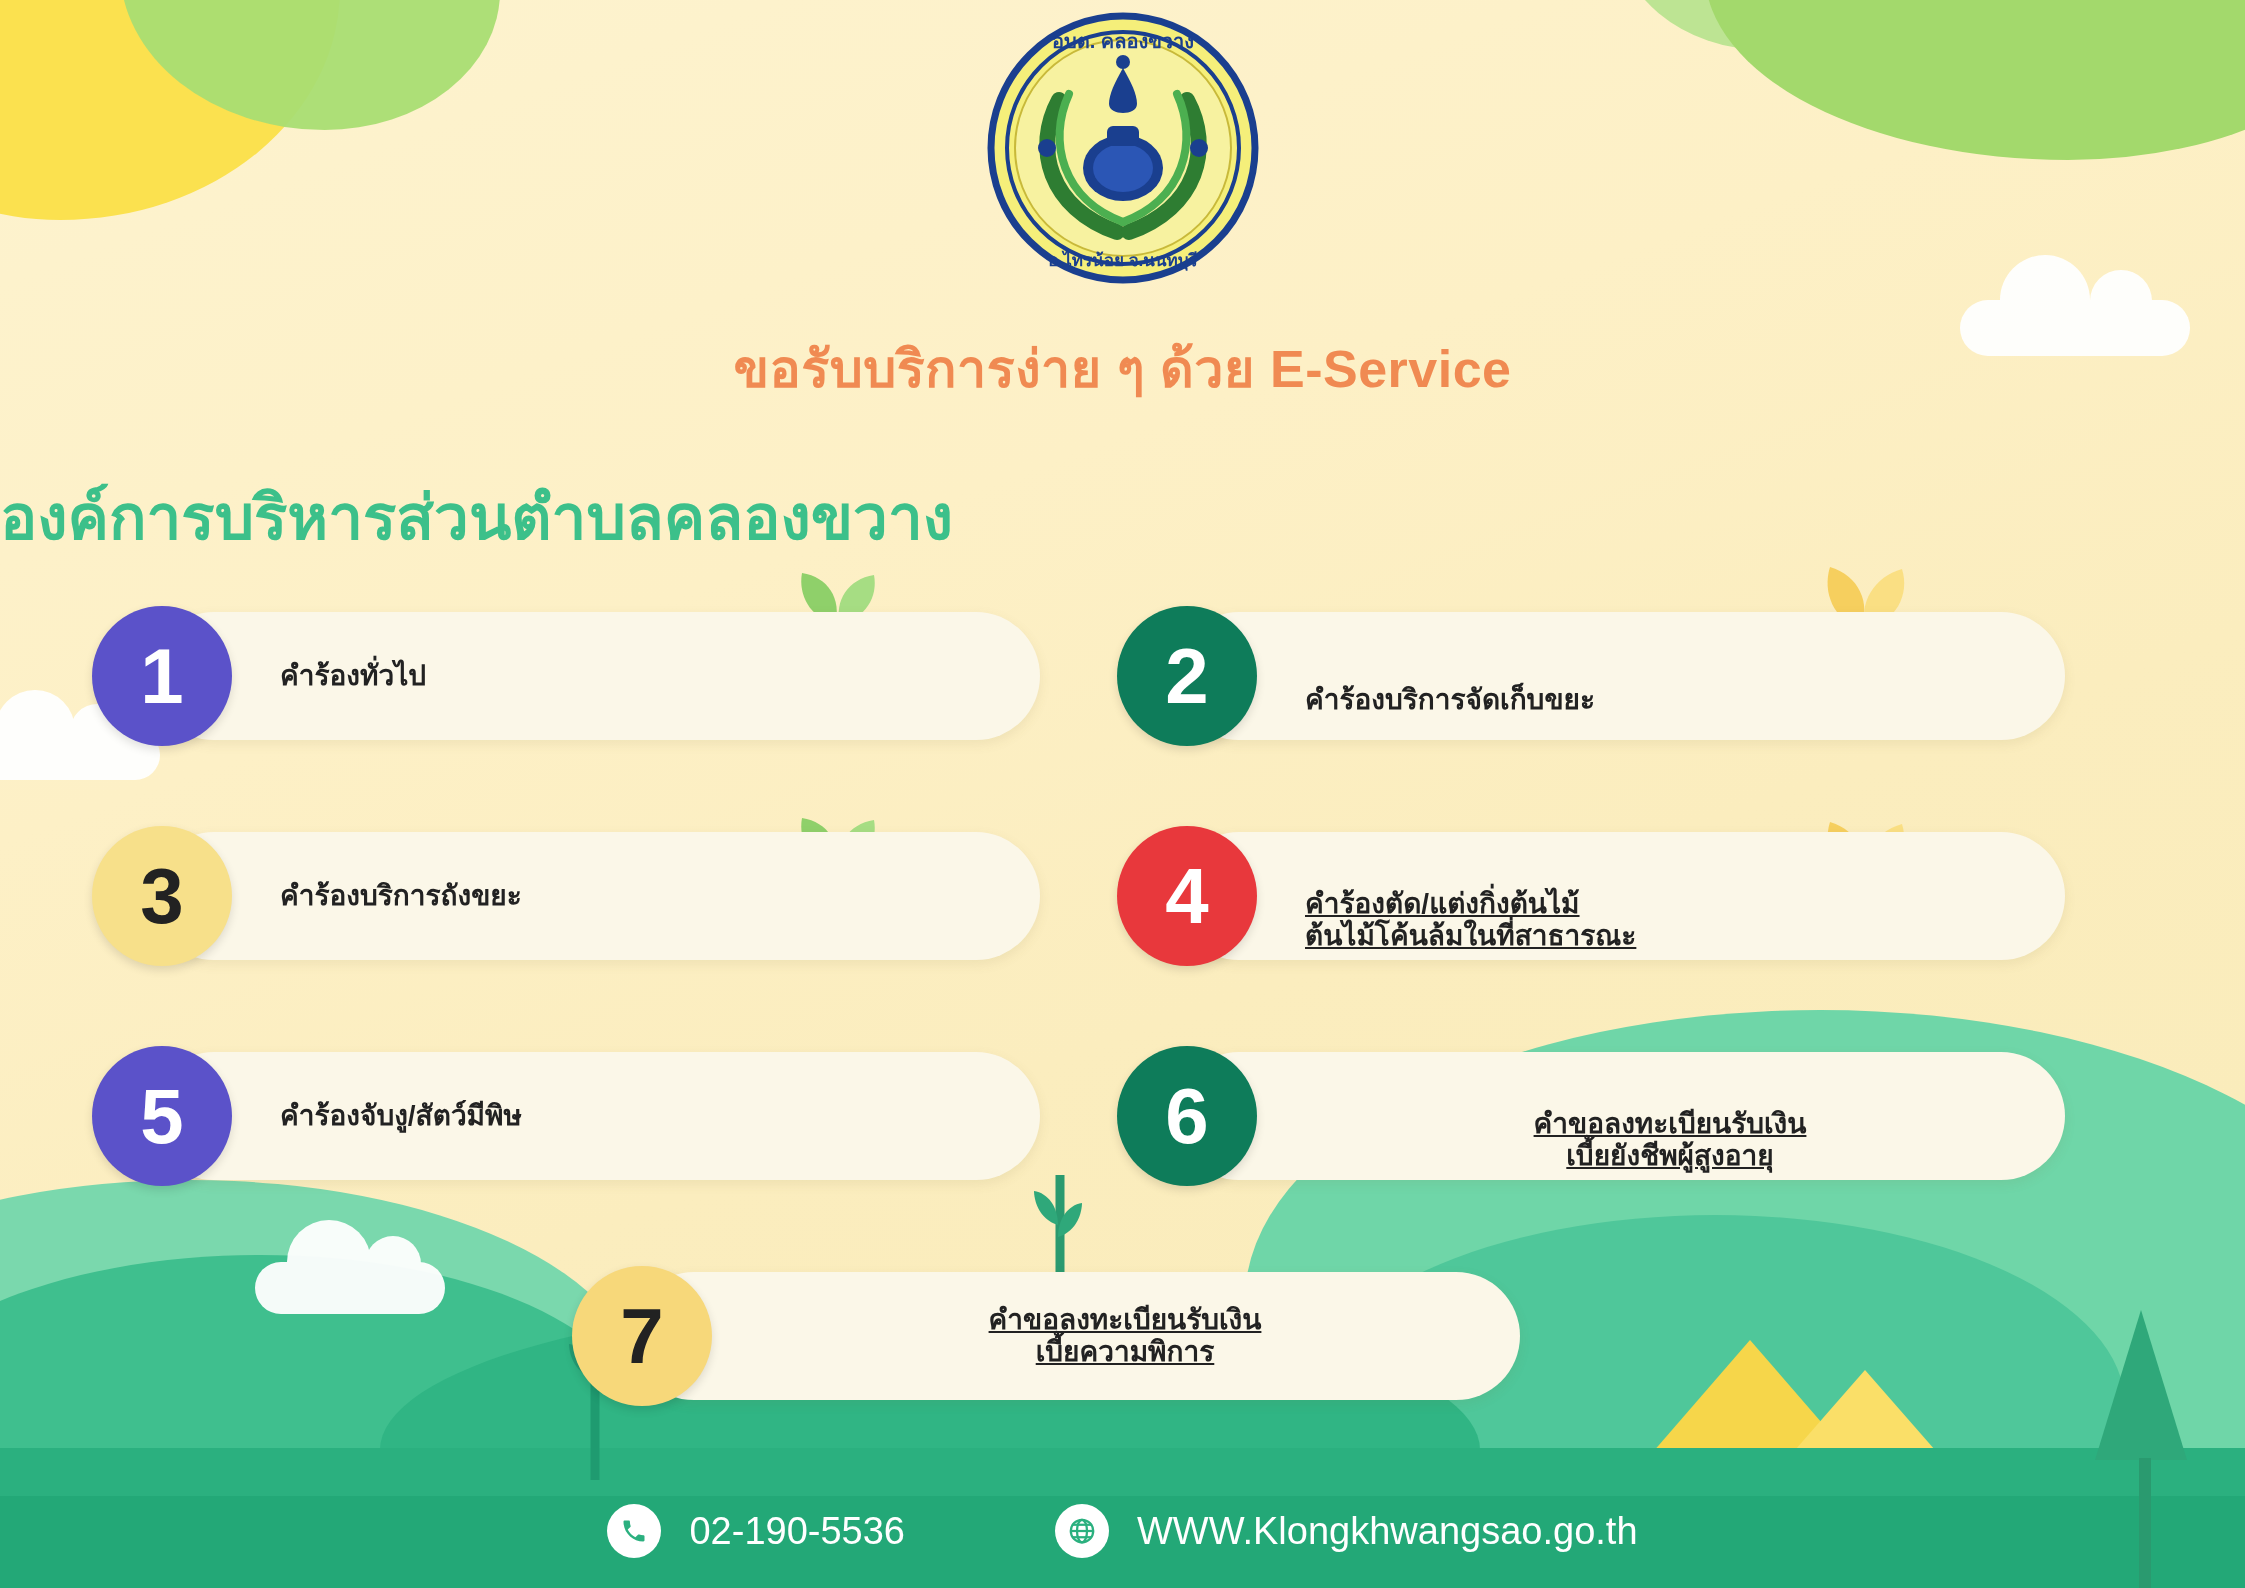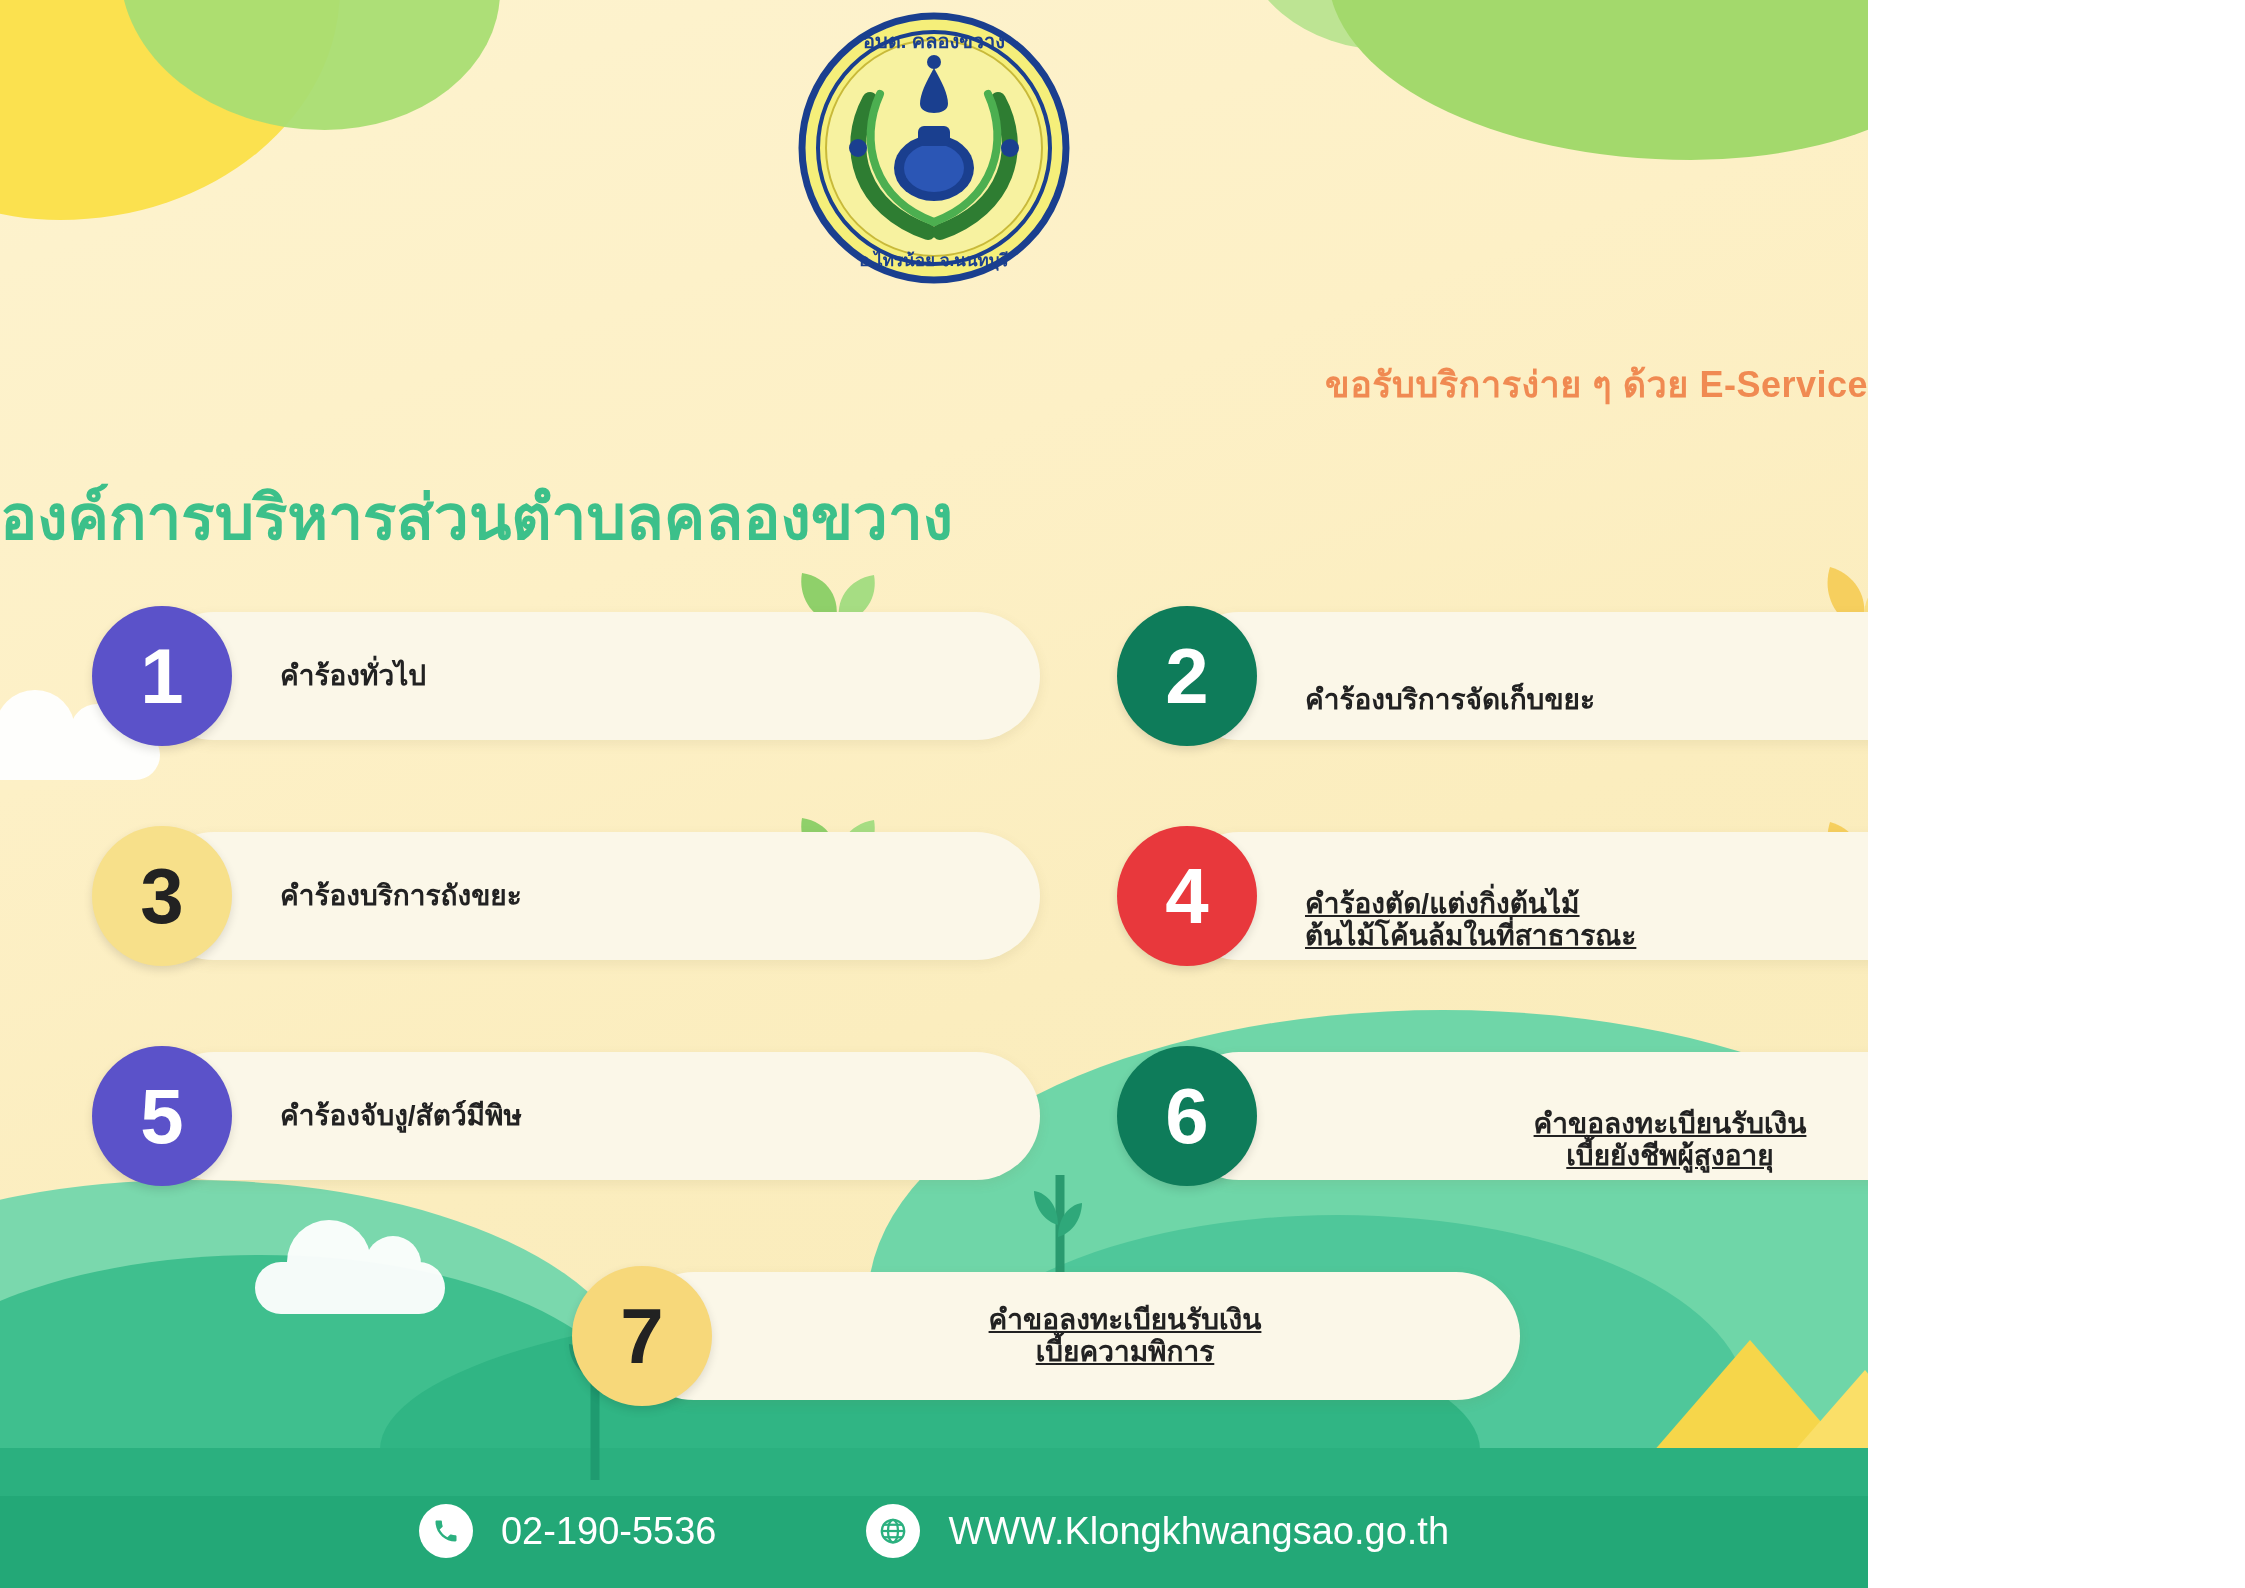--- a/index.html
+++ b/index.html
@@ -4,21 +4,21 @@
 <style>
   * { box-sizing: border-box; margin: 0; padding: 0; }
   html, body {
     width: 2245px;
     height: 1588px;
     overflow: hidden;
     font-family: "Liberation Sans", sans-serif;
   }
   #poster {
     position: relative;
-    width: 1868px;
+    width: 2245px;
     height: 1588px;
     background: linear-gradient(160deg, #fdf3cf 0%, #fdf0c6 35%, #fbedbe 60%, #f9ebb8 100%);
     overflow: hidden;
   }
 
   
   .blob { position: absolute; border-radius: 50%; }
   .blob-yellow-tl {
     left: -180px; top: -210px; width: 520px; height: 430px;
     background: #fbe14f; border-radius: 0 0 70% 60%;
@@ -98,22 +98,22 @@
   }
 
   
   .logo-wrap {
     position: absolute; left: 50%; transform: translateX(-50%);
     top: 8px; width: 280px; height: 280px;
   }
 
   
   .head1 {
-    position: absolute; top: 356px; left: 0; right: 0; text-align: right;
-    font-size: 36px; font-weight: bold; color: #f08a52; letter-spacing: .5px;
+    position: absolute; top: 327px; left: 0; right: 0; text-align: center;
+    font-size: 52px; font-weight: bold; color: #f08a52; letter-spacing: .5px;
   }
   .head2 {
     position: absolute; top: 468px; left: 0; right: 0; text-align: left;
     font-size: 62px; font-weight: bold; color: #3cc08a;
   }
 
   
   .grid {
     position: absolute; top: 612px; left: 0; width: 2245px;
   }

